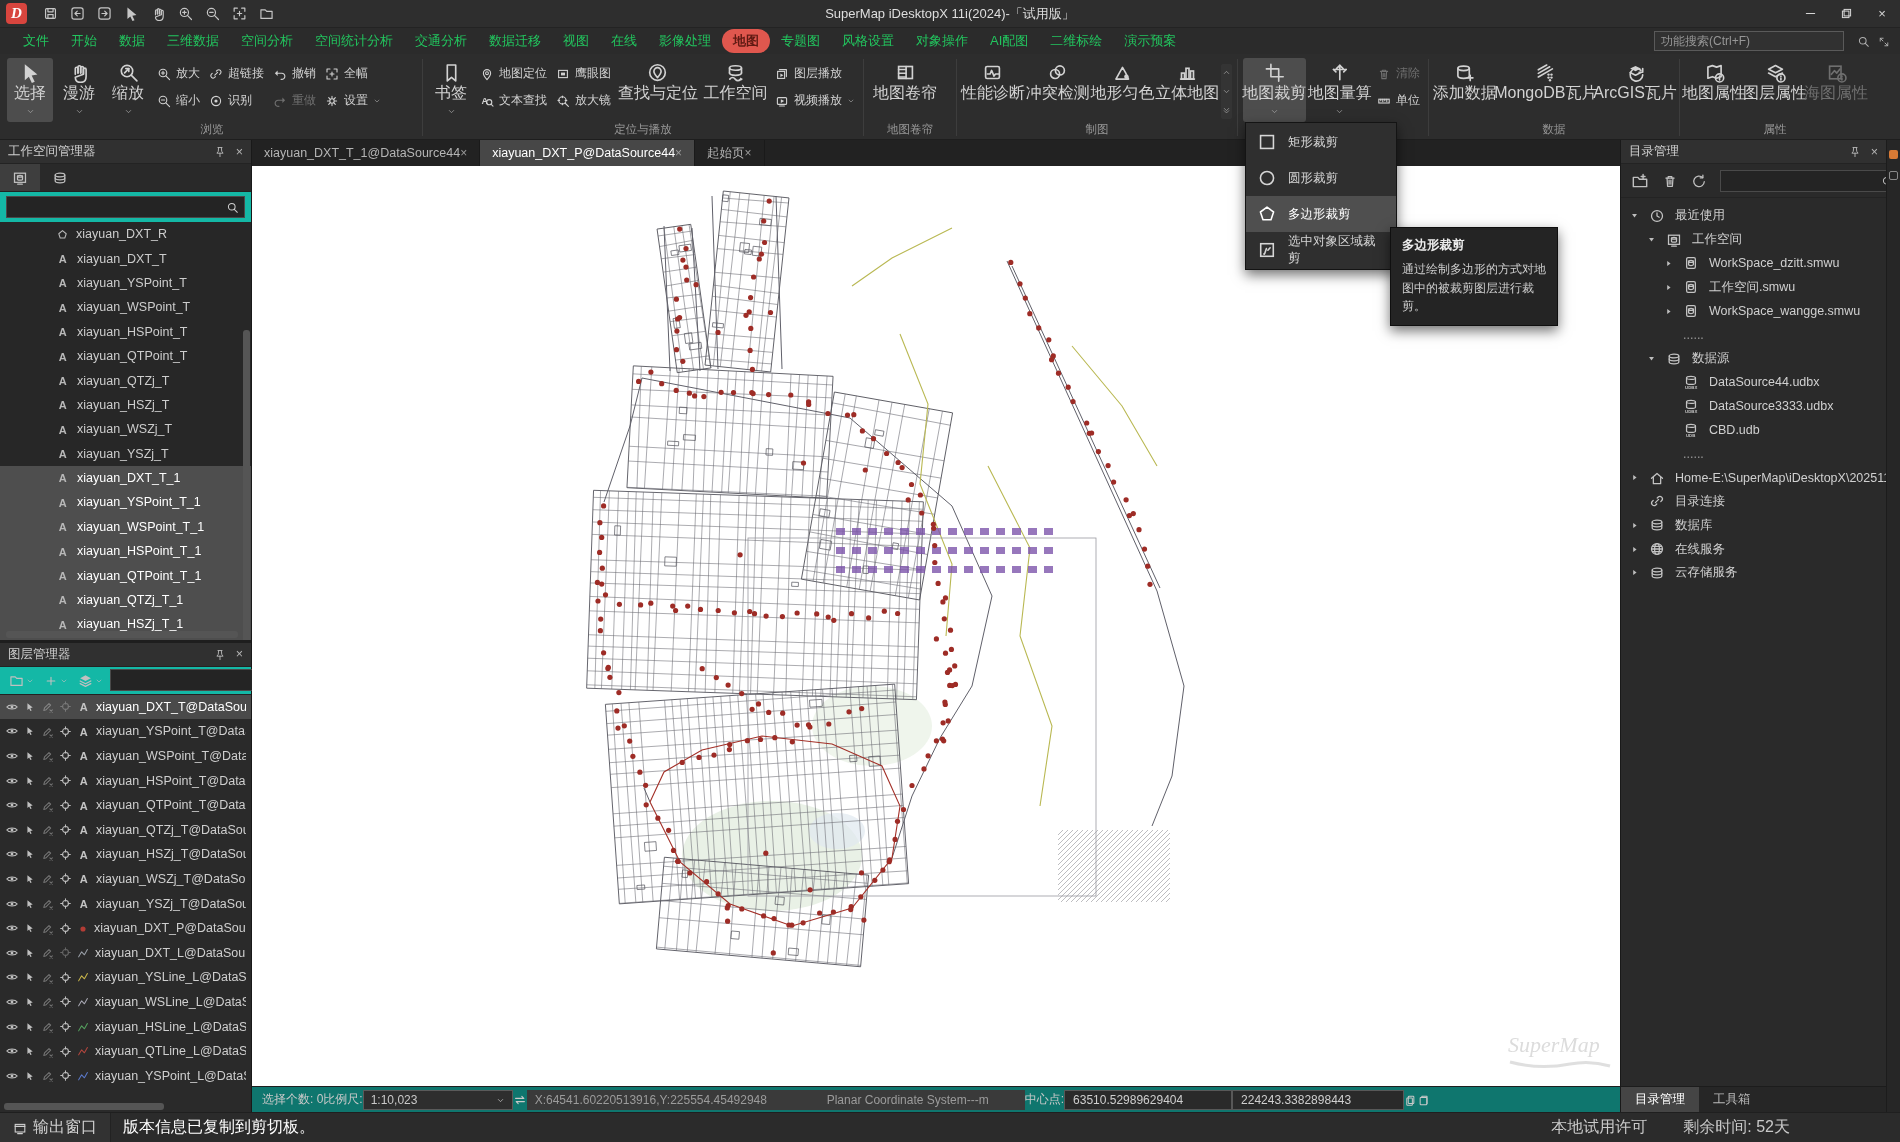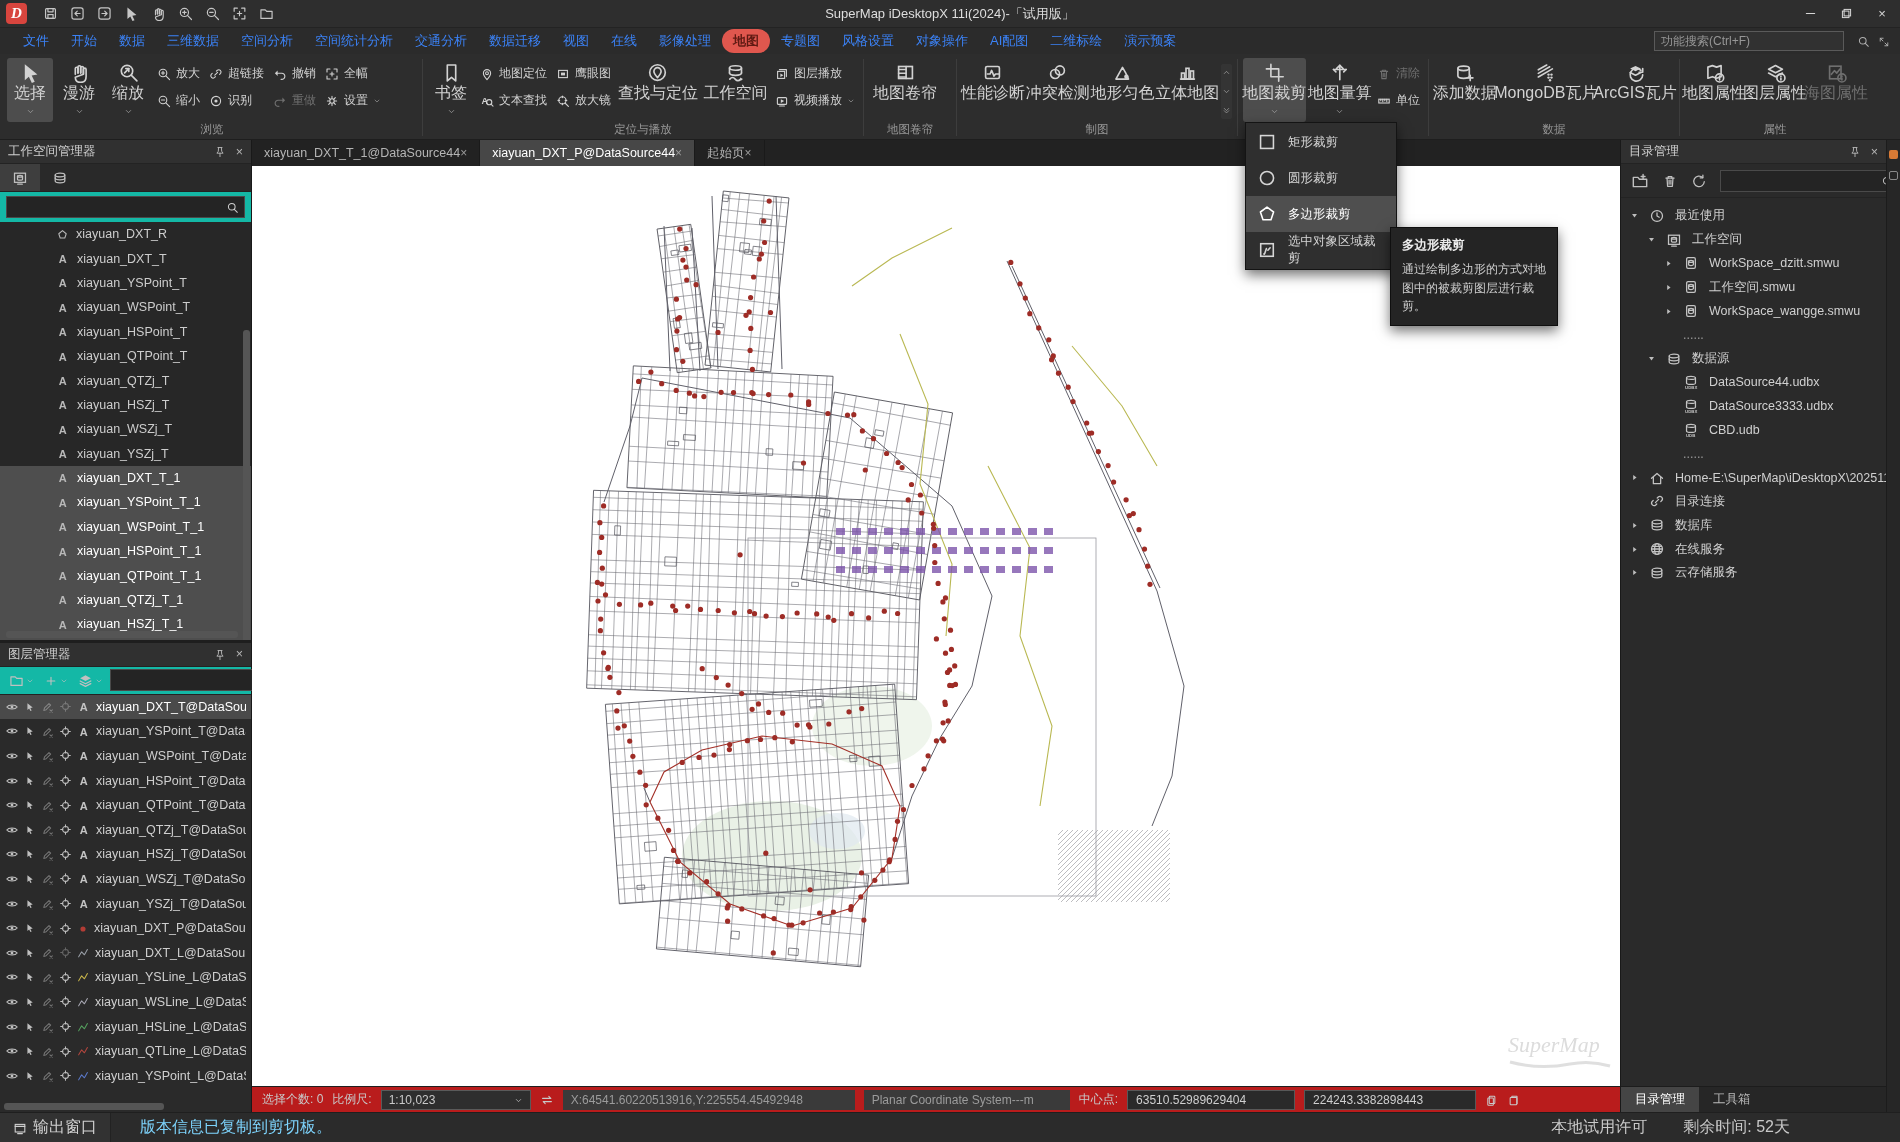--- a/index.html
+++ b/index.html
@@ -11,21 +11,21 @@
   .titlebar{position:absolute;left:0;top:0;width:1900px;height:28px;background:#2e2e2e;display:flex;align-items:center;border-bottom:1px solid #232323}
   .logo{width:21px;height:21px;margin-left:6px;border-radius:4px;background:#d8453e;color:#fff;font-weight:bold;font-style:italic;font-size:15px;display:flex;align-items:center;justify-content:center;font-family:"Liberation Serif",serif}
   .qrow{display:flex;align-items:center;gap:9px;margin-left:14px;color:#c6c6c6}
   .qi{width:18px;height:18px;display:flex;align-items:center;justify-content:center}
   .wtitle{position:absolute;left:0;right:0;text-align:center;font-size:13px;color:#dedede;pointer-events:none}
   .wctrls{margin-left:auto;display:flex;height:28px}
   .wc{width:36px;height:28px;display:flex;align-items:center;justify-content:center;color:#d6d6d6;font-size:13px}
 
   
   .menubar{position:absolute;left:0;top:28px;width:1900px;height:26px;background:#2b2b2b;display:flex;align-items:center;padding-left:12px}
-  .mitem{font-size:13px;color:#3b82f6;padding:3px 11px;border-radius:12px;white-space:nowrap}
+  .mitem{font-size:13px;color:#22c55e;padding:3px 11px;border-radius:12px;white-space:nowrap}
   .mitem.mact{background:#e0574e;color:#5f1a13;font-weight:bold}
   .msearch{position:absolute;right:56px;top:3px;width:190px;height:20px;background:#313131;border:1px solid #5a5a5a;display:flex;align-items:center;padding:0 6px;color:#969696;font-size:12px}
   .msicons{position:absolute;right:10px;top:4px;display:flex;gap:8px;color:#b0b0b0}
 
   
   .ribbon{position:absolute;left:0;top:54px;width:1900px;height:86px;background:#2d2d2d;border-bottom:1px solid #1e1e1e;display:flex;align-items:stretch;padding:0 2px}
   .rgroup{display:flex;flex-direction:column;flex:none}
   .rcontent{flex:1;display:flex;align-items:flex-start;padding:4px 5px 0;gap:3px}
   .rglabel{height:17px;text-align:center;font-size:11.5px;color:#989898;line-height:15px}
   .rsep{width:1px;background:#3d3d3d;margin:5px 0 3px;flex:none}
@@ -76,21 +76,21 @@
   .lname{overflow:hidden;text-overflow:clip}
 
   
   .center{position:absolute;left:252px;top:140px;width:1368px;bottom:30px;display:flex;flex-direction:column}
   .tabbar{height:26px;background:#222;display:flex;flex:none}
   .mtab{display:flex;align-items:center;padding:0 12px;font-size:12.5px;color:#b5b5b5;border-right:1px solid #1a1a1a;white-space:nowrap}
   .mtab.mactive{background:#474747;color:#fff}
   .mtab .tx{color:#9a9a9a;font-size:12px}
   .canvas{flex:1;background:#ffffff;position:relative;overflow:hidden}
   
-  .statusbar{height:26px;background:#b91c1c;border-top:1px solid #1e1e1e;display:flex;align-items:center;gap:9px;padding:0 10px;font-size:12px;color:#c9c9c9;flex:none;white-space:nowrap}
+  .statusbar{height:26px;background:#0f766e;border-top:1px solid #1e1e1e;display:flex;align-items:center;padding:0 10px;font-size:12px;color:#c9c9c9;flex:none;white-space:nowrap}
   .sb-box{background:#3a3a3a;color:#9b9b9b;height:20px;display:flex;align-items:center;padding:0 8px}
   .sb-field{background:#2a2a2a;border:1px solid #585858;color:#cfcfcf;height:20px;display:flex;align-items:center;padding:0 8px}
   .sb-scale{background:#2e2e2e;border:1px solid #5a5a5a;height:20px;display:flex;align-items:center;gap:26px;padding:0 7px;width:150px;justify-content:space-between}
 
   
   .rightcol{position:absolute;right:14px;top:140px;width:266px;bottom:30px;background:#2a2a2a;border-left:1px solid #191919;display:flex;flex-direction:column}
   .ctoolbar{height:34px;display:flex;align-items:center;gap:13px;padding:0 10px;border-bottom:1px solid #232323;color:#c0c0c0;flex:none}
   .ctree{flex:1;overflow:hidden;padding-top:6px}
   .crow{height:23.8px;display:flex;align-items:center;gap:10px;font-size:12.5px;color:#d0d0d0;white-space:nowrap;overflow:hidden}
   .carrow{width:10px;display:flex;justify-content:center;color:#bdbdbd;flex:none}
@@ -99,21 +99,21 @@
   .rtabs{height:26px;background:#262626;border-top:1px solid #1c1c1c;display:flex;flex:none}
   .rtab{display:flex;align-items:center;padding:0 14px;font-size:12.5px;color:#b8b8b8}
   .rtab.on{background:#454545;color:#fff}
   .sidestrip{position:absolute;right:0;top:140px;width:14px;bottom:30px;background:#262626;border-left:1px solid #1c1c1c;display:flex;flex-direction:column;align-items:center;padding-top:10px;gap:12px}
   .ssic1{width:9px;height:9px;background:#d87a35;border-radius:2px}
   .ssic2{width:9px;height:9px;border:1px solid #8a8a8a;border-radius:2px}
 
   
   .bottombar{position:absolute;left:0;bottom:0;width:1900px;height:30px;background:#2b2b2b;border-top:1px solid #1f1f1f;display:flex;align-items:center;font-size:16px}
   .outbtn{height:100%;display:flex;align-items:center;gap:6px;padding:0 13px;background:#323232;border-right:1px solid #222;color:#cfcfcf}
-  .bbmsg{margin-left:29px;color:#7dd3fc}
+  .bbmsg{margin-left:12px;color:#ffffff}
   .bbright{margin-left:auto;margin-right:110px;display:flex;gap:36px;color:#c9c9c9}
 </style>
 </head>
 <body>
 
 <div id="app">
 
   <div class="titlebar">
     <div class="logo">D</div>
     <div class="qrow">

